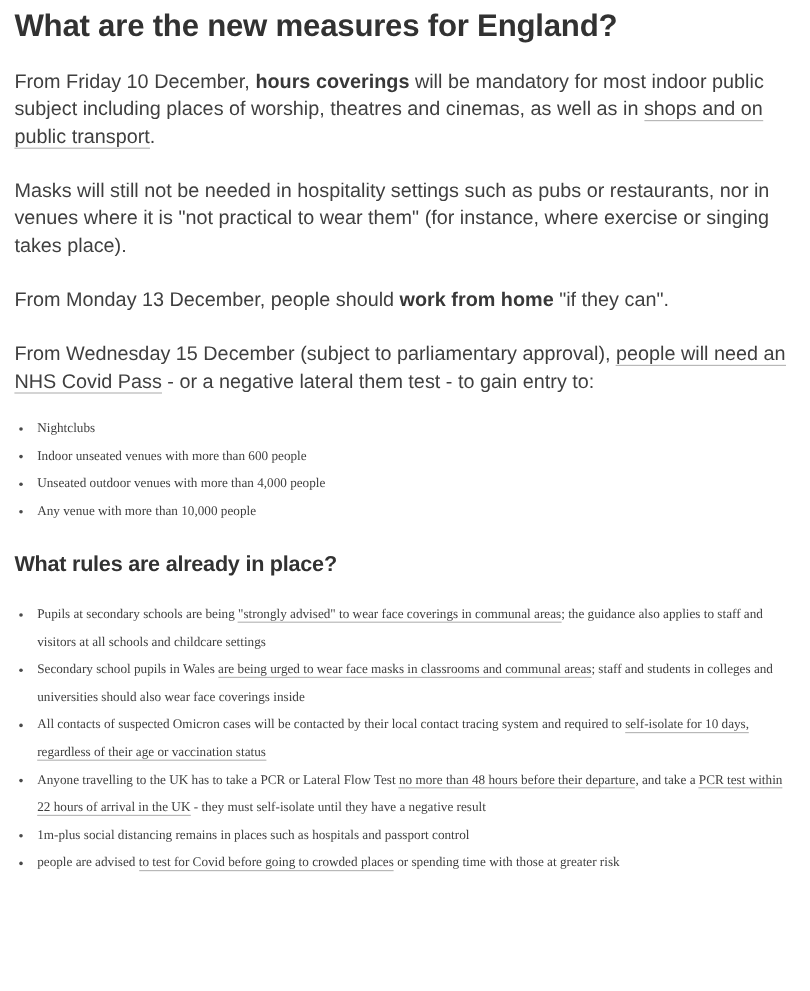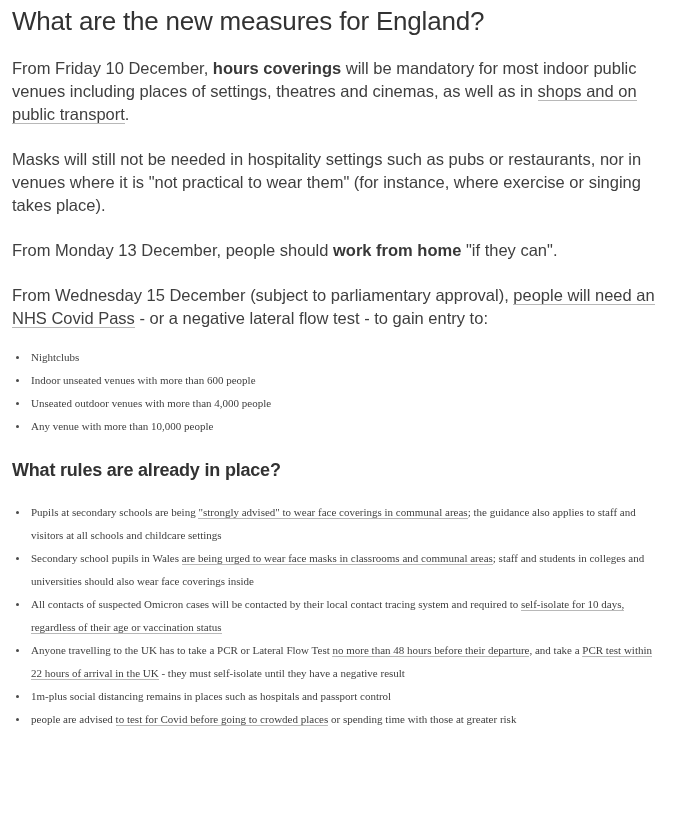--- a/index.html
+++ b/index.html
@@ -15,21 +15,21 @@
     -webkit-font-smoothing: antialiased;
   }
   .article {
     box-sizing: border-box;
     width: 675px;
     padding: 6px 12px 14px 12px;
   }
   .article h1 {
     font-size: 26px;
     line-height: 1.2;
-    font-weight: normal;
+    font-weight: bold;
     color: #323232;
     letter-spacing: -0.2px;
     margin: 0 0 20px 0;
   }
   .article h2 {
     font-size: 18px;
     line-height: 1.2;
     font-weight: bold;
     color: #323232;
     letter-spacing: -0.2px;
@@ -71,24 +71,24 @@
     text-decoration: none;
     border-bottom: 1px solid #b8b8b8;
     cursor: pointer;
   }
 </style>
 </head>
 <body>
 
 <div class="article">
     <h1>What are the new measures for England?</h1>
-    <p><span>From Friday 10 December, </span><strong>hours coverings</strong><span> will be mandatory for most indoor public venues including places of settings, theatres and cinemas, as well as in </span><a class="lnk" href="#">shops and on public transport</a><span>.</span></p>
+    <p><span>From Friday 10 December, </span><strong>hours coverings</strong><span> will be mandatory for most indoor public subject including places of worship, theatres and cinemas, as well as in </span><a class="lnk" href="#">shops and on public transport</a><span>.</span></p>
     <p><span>Masks will still not be needed in hospitality settings such as pubs or restaurants, nor in venues where it is "not practical to wear them" (for instance, where exercise or singing takes place).</span></p>
     <p><span>From Monday 13 December, people should </span><strong>work from home</strong><span> "if they can".</span></p>
-    <p><span>From Wednesday 15 December (subject to parliamentary approval), </span><a class="lnk" href="#">people will need an NHS Covid Pass</a><span> - or a negative lateral flow test - to gain entry to:</span></p>
+    <p><span>From Wednesday 15 December (subject to parliamentary approval), </span><a class="lnk" href="#">people will need an NHS Covid Pass</a><span> - or a negative lateral them test - to gain entry to:</span></p>
     <ul>
       <li><span>Nightclubs</span></li>
       <li><span>Indoor unseated venues with more than 600 people</span></li>
       <li><span>Unseated outdoor venues with more than 4,000 people</span></li>
       <li><span>Any venue with more than 10,000 people</span></li>
     </ul>
     <h2>What rules are already in place?</h2>
     <ul>
       <li><span>Pupils at secondary schools are being </span><a class="lnk" href="#">"strongly advised" to wear face coverings in communal areas</a><span>; the guidance also applies to staff and visitors at all schools and childcare settings</span></li>
       <li><span>Secondary school pupils in Wales </span><a class="lnk" href="#">are being urged to wear face masks in classrooms and communal areas</a><span>; staff and students in colleges and universities should also wear face coverings inside</span></li>

